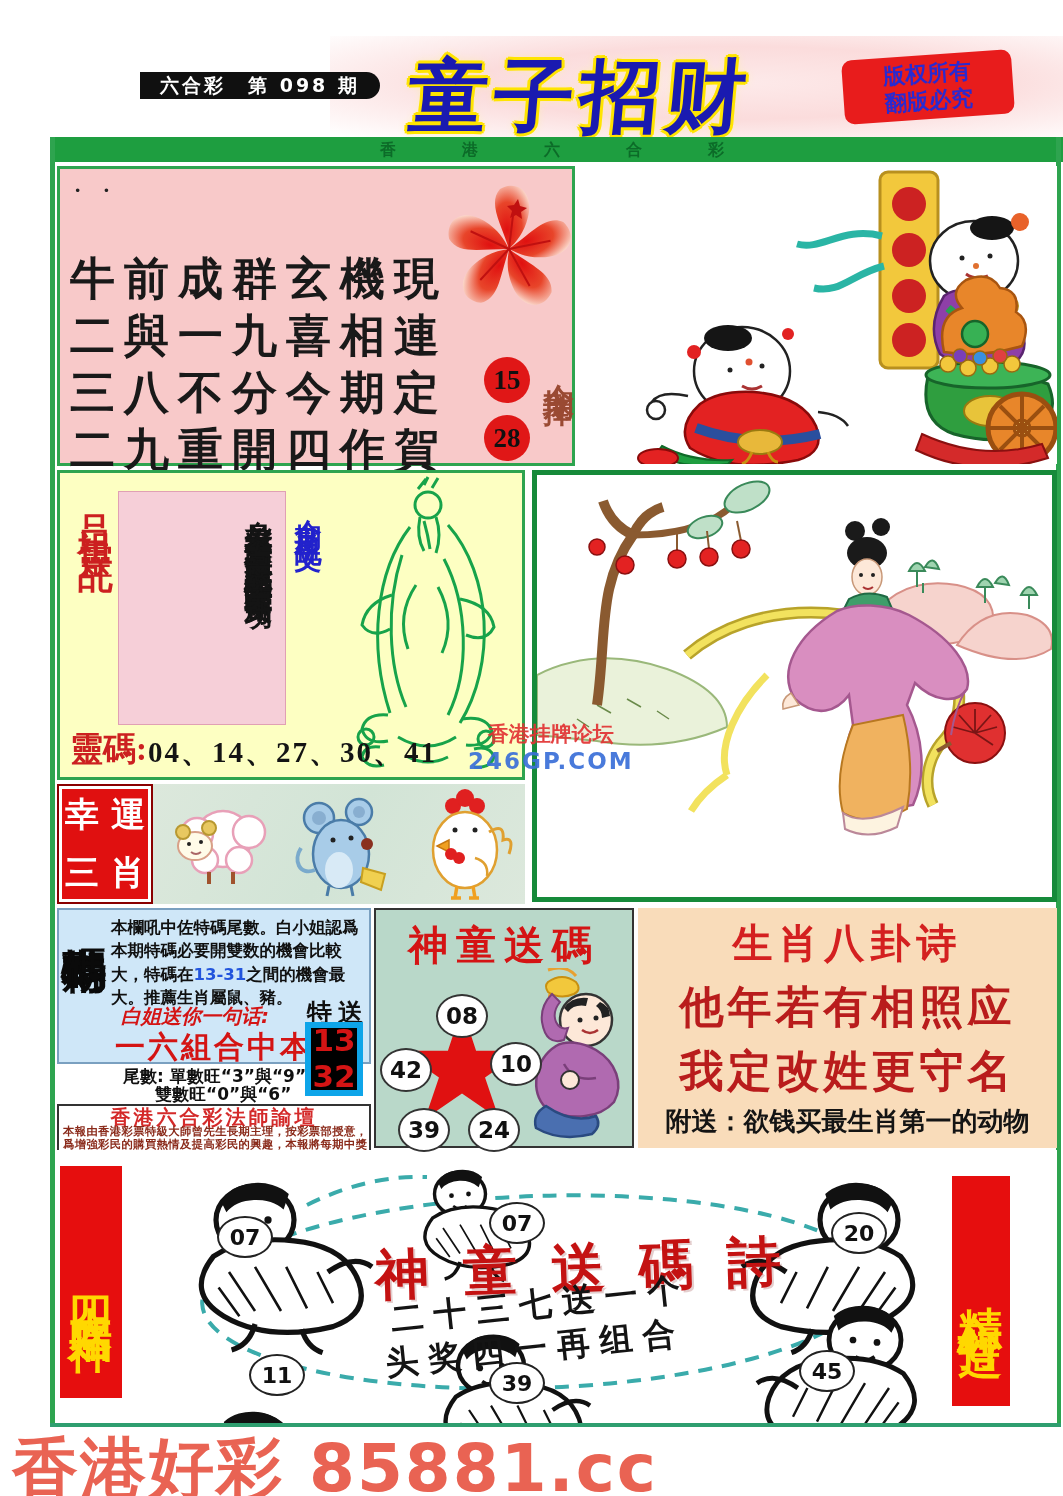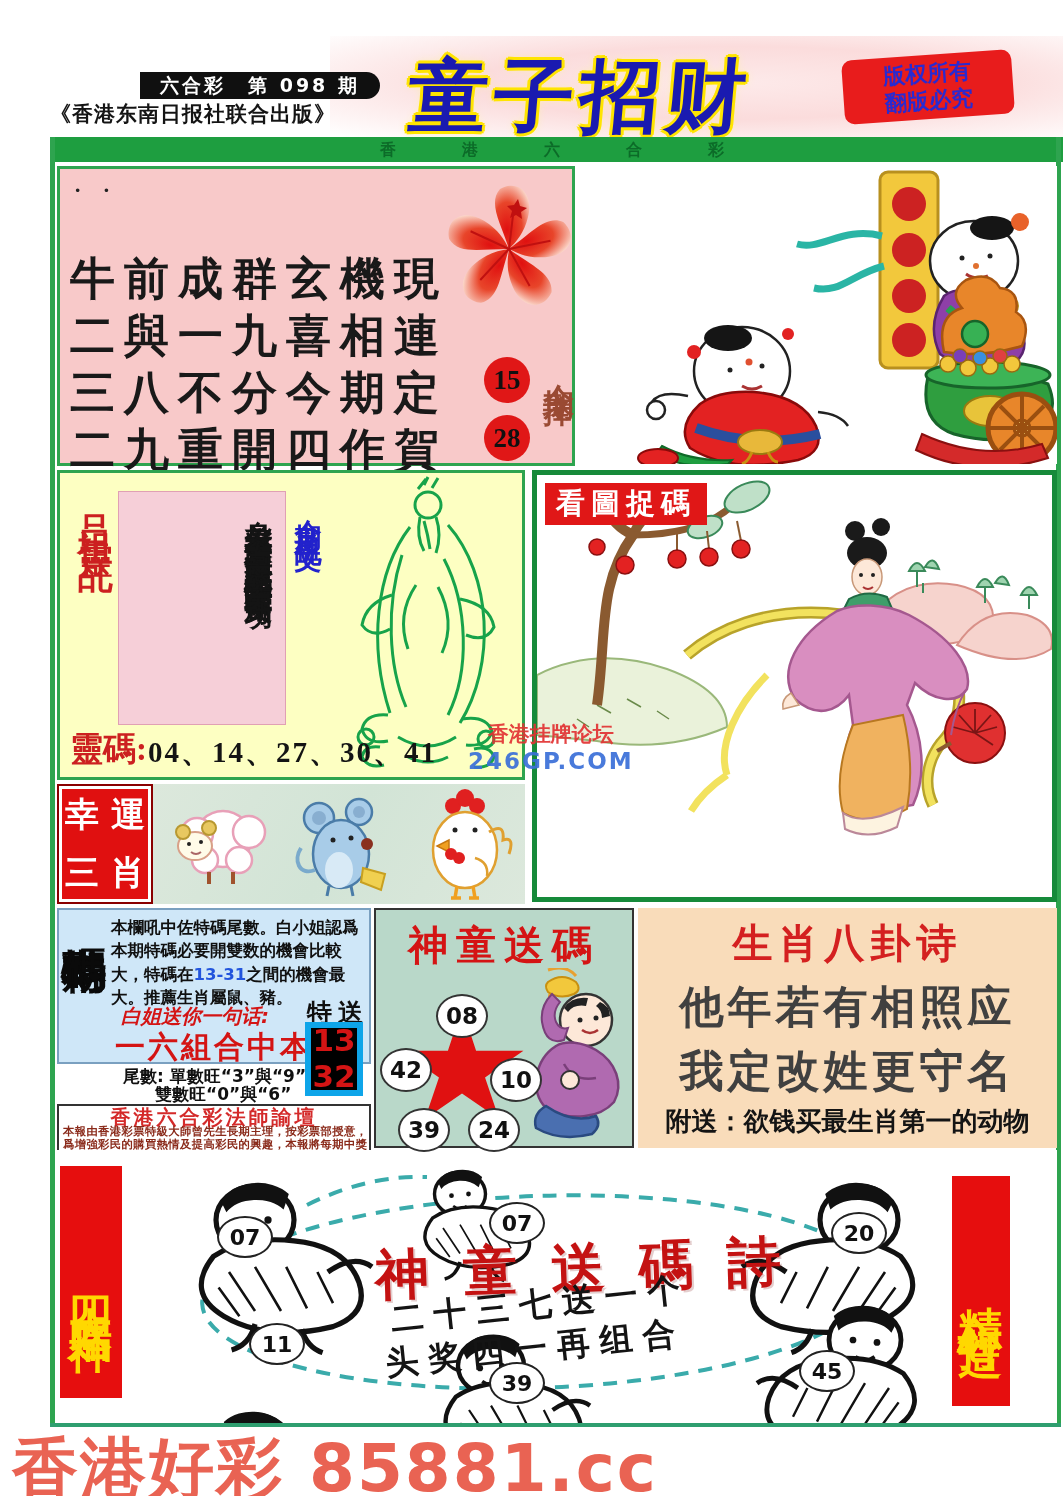--- a/index.html
+++ b/index.html
@@ -89,21 +89,21 @@
   .prodigy-box{left:374px;top:908px;width:260px;height:240px;background:#b9d8c9;border:2px solid #333;box-sizing:border-box;}
   .prodigy-title{left:0;top:8px;width:100%;text-align:center;font-size:40px;font-weight:bold;color:#d41414;letter-spacing:8px;white-space:nowrap;}
   .star{left:22px;top:98px;width:128px;height:122px;background:#e01111;
     clip-path:polygon(50% 0%,61% 35%,98% 35%,68% 57%,79% 91%,50% 70%,21% 91%,32% 57%,2% 35%,39% 35%);}
   .pnum{width:48px;height:40px;background:#ffffff;border:2px solid #333;border-radius:50%;
     display:flex;align-items:center;justify-content:center;font-size:23px;font-weight:bold;color:#111;z-index:3;}
 
   
   .zodiac-box{left:638px;top:908px;width:419px;height:240px;background:#f9dcba;}
   .zodiac-title{left:0;top:8px;width:100%;text-align:center;font-size:40px;font-weight:bold;color:#d42020;letter-spacing:6px;}
-  .zodiac-line{left:0;width:100%;text-align:center;font-size:44px;font-weight:bold;color:#404040;letter-spacing:4px;white-space:nowrap;}
+  .zodiac-line{left:0;width:100%;text-align:center;font-size:44px;font-weight:bold;color:#b91c1c;letter-spacing:4px;white-space:nowrap;}
   .zodiac-note{left:0;top:196px;width:100%;text-align:center;font-size:26px;font-weight:bold;color:#141414;white-space:nowrap;}
 
   
   .bottom-panel{left:57px;top:1150px;width:1000px;height:273px;background:#ffffff;}
   .side-banner{background:#e60e0e;display:flex;align-items:center;justify-content:center;z-index:4;}
   .side-banner span{writing-mode:vertical-rl;color:#ffd800;font-size:44px;font-weight:bold;letter-spacing:10px;}
   .bp-title{left:318px;top:82px;font-size:54px;font-weight:bold;color:#c41212;letter-spacing:34px;white-space:nowrap;
     transform:rotate(-2deg);text-shadow:2px 2px 0 #7a0a0a33;z-index:3;}
   .bp-poem1{left:333px;top:132px;font-size:33px;font-weight:bold;color:#141414;letter-spacing:10px;transform:rotate(-6deg);white-space:nowrap;z-index:3;}
   .bp-poem2{left:328px;top:176px;font-size:33px;font-weight:bold;color:#141414;letter-spacing:10px;transform:rotate(-6deg);white-space:nowrap;z-index:3;}
@@ -114,21 +114,20 @@
   .footer-band{left:0px;top:1427px;width:1063px;height:69px;background:#ffffff;}
   .footer-text{left:12px;top:1424px;font-size:66px;font-weight:bold;color:#e85b4a;letter-spacing:2px;white-space:nowrap;opacity:.95;z-index:8;}
 </style>
 </head>
 <body>
 
 <div id="page">
 
   <div class="abs hdr-pink"></div>
   <div class="abs issue-box">六合彩　第 098 期</div>
-  <div class="abs publisher">《香港东南日报社联合出版》</div>
   <div class="abs main-title serif">童子招财</div>
   <div class="abs copy-box">
     <span>版权所有</span>
     <span>翻版必究</span>
   </div>
   <div class="abs green-bar">香港六合彩</div>
   <div class="abs frame-left"></div>
   <div class="abs frame-right"></div>
   <div class="abs frame-bottom"></div>
 
@@ -331,21 +330,20 @@
       <path d="M306,338 q20,14 60,-6 l-6,20 q-28,14 -52,2z" fill="#fdf3e0" stroke="#b89" stroke-width="2"></path>
       <path d="M254,218 q-10,6 -8,16 l16,-4z" fill="#fde8d8" stroke="#c89878" stroke-width="1.5"></path>
 
       <circle cx="438" cy="258" r="30" fill="#e03030" stroke="#8a1010" stroke-width="2"></circle>
       <g stroke="#7a1515" stroke-width="1.8" fill="none">
         <path d="M438,258 l0,-24 M438,258 l16,-18 M438,258 l22,-6 M438,258 l18,12 M438,258 l-16,-18 M438,258 l-22,-6"></path>
       </g>
       <path d="M414,268 l-14,8" stroke="#8a5a30" stroke-width="4"></path>
       <path d="M428,216 q-10,18 -14,44" stroke="#a5588f" stroke-width="2" fill="none"></path>
     </svg>
-    <div class="abs pic-label">看圖捉碼</div>
   </div>
 
   <div class="abs lucky-box">
     <div class="abs lucky-label">
       <span class="lucky-char">幸</span>
       <span class="lucky-char">運</span>
       <span class="lucky-char">三</span>
       <span class="lucky-char">肖</span>
     </div>
     <div class="abs lucky-animals">
@@ -428,21 +426,21 @@
   <div class="abs master-box">
     <div class="abs master-title serif">香港六合彩法師諭壇</div>
     <div class="abs master-body">本報由香港彩票特級大師曾先生長期主理，按彩票部授意，爲增強彩民的購買熱情及提高彩民的興趣，本報將每期中獎透露在全報版面上，衹要彩民奎透本報，長期跟蹤，中獎希望能增加，本期按密切傳真，請彩民配合奇人偷碼本報的信息！</div>
   </div>
 
   <div class="abs prodigy-box">
     <div class="abs prodigy-title serif">神童送碼</div>
     <div class="abs star"></div>
     <div class="abs pnum" style="left:60px;top:84px;">08</div>
     <div class="abs pnum" style="left:4px;top:138px;">42</div>
-    <div class="abs pnum" style="left:114px;top:148px;">10</div>
+    <div class="abs pnum" style="left:114px;top:132px;">10</div>
     <div class="abs pnum" style="left:22px;top:198px;">39</div>
     <div class="abs pnum" style="left:92px;top:198px;">24</div>
     <svg class="abs" style="left:128px;top:58px;" width="128" height="178" viewBox="0 0 128 178">
       <path d="M50,18 q-10,14 2,22 M44,2 q18,-6 28,6" fill="none" stroke="#e8a030" stroke-width="3"></path>
       <path d="M44,14 q14,-10 28,0 q6,8 -2,12 q-14,6 -26,-2 q-4,-6 0,-10z" fill="#f2c83c" stroke="#c89010" stroke-width="2"></path>
       <circle cx="82" cy="52" r="26" fill="#fde8d8" stroke="#333" stroke-width="2.5"></circle>
       <path d="M60,40 q8,-12 24,-10 l-2,8 q-12,-2 -18,6z" fill="#222"></path>
       <path d="M96,34 q10,4 10,14 l-8,2 q0,-8 -6,-12z" fill="#222"></path>
       <circle cx="76" cy="52" r="2.5" fill="#222"></circle>
         <circle cx="92" cy="50" r="2.5" fill="#222"></circle>
@@ -492,21 +490,21 @@
     <div class="abs side-banner" style="left:3px;top:16px;width:62px;height:232px;">
       <span>四大赌神</span>
     </div>
     <div class="abs side-banner" style="left:895px;top:26px;width:58px;height:230px;">
       <span>精心打造</span>
     </div>
     <div class="abs bp-title serif">神童送碼詩</div>
     <div class="abs bp-poem1">二十三七送一个</div>
     <div class="abs bp-poem2">头奖四一再组合</div>
     <div class="abs bnum" style="left:160px;top:66px;">07</div>
-    <div class="abs bnum" style="left:192px;top:173px;">11</div>
+    <div class="abs bnum" style="left:192px;top:204px;">11</div>
     <div class="abs bnum" style="left:432px;top:52px;">07</div>
     <div class="abs bnum" style="left:774px;top:62px;">20</div>
     <div class="abs bnum" style="left:432px;top:212px;">39</div>
     <div class="abs bnum" style="left:742px;top:200px;">45</div>
   </div>
 
   <div class="abs footer-band"></div>
   <div class="abs footer-text">香港好彩  85881.cc</div>
 
 </div>

